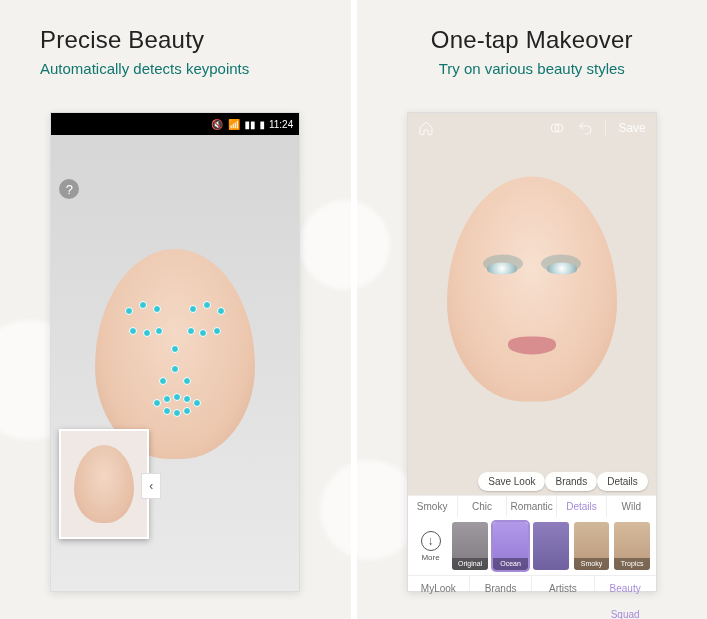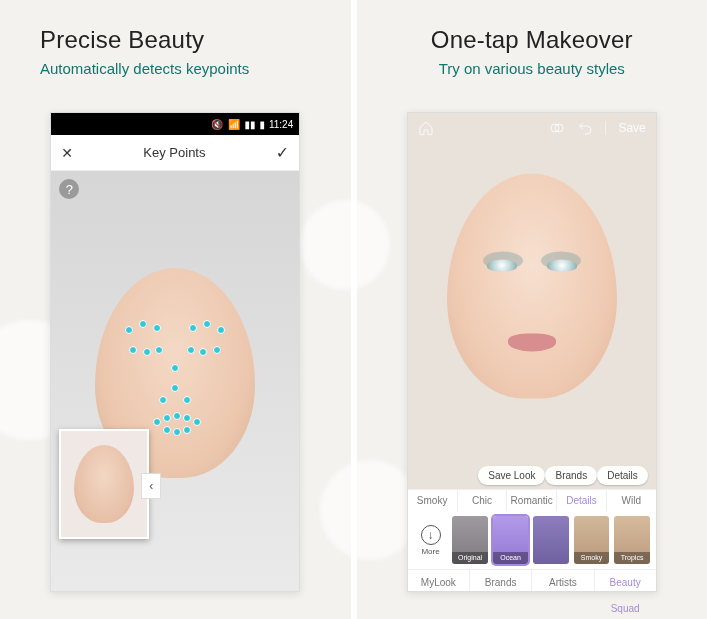--- a/index.html
+++ b/index.html
@@ -173,21 +173,21 @@
     background: #aaa;
   }
   .thumb .tlabel{ width:100%; text-align:center; background:rgba(0,0,0,0.35); line-height:12px;}
   .thumb.original{ background: linear-gradient(#9f9aa0,#7e7a80);}
   .thumb.ocean{ background: linear-gradient(#b39ae8,#9478d6); box-shadow:0 0 0 2px #a58bd8;}
   .thumb.blank{ background: linear-gradient(#8d7dbd,#6f61a0);}
   .thumb.smoky{ background: linear-gradient(#d2b89a,#b9987a);}
   .thumb.tropics{ background: linear-gradient(#d6ba9c,#bc9b7d);}
 
   .bottomnav {
-    height: 22px; background: #fff; display: flex; border-top: 1px solid #eee;
+    height: 16px; background: #fff; display: flex; border-top: 1px solid #eee;
   }
   .bottomnav span {
     flex:1; text-align:center; font-size:10px; line-height:26px; color:#777;
     border-right: 1px solid #eee;
   }
   .bottomnav span:last-child{border:none;}
   .bottomnav .sel{ color:#a58bd8; }
 </style>
 </head>
 <body>
@@ -202,25 +202,20 @@
     <p>Automatically detects keypoints</p>
   </div>
 
   <div class="phone">
     <div class="statusbar">
       <span>🔇</span>
       <span>📶</span>
       <span>▮▮</span>
       <span>▮</span>
       <span>11:24</span>
-    </div>
-    <div class="appbar">
-      <span class="x-icon"></span>
-      <span class="appbar-title">Key Points</span>
-      <span class="check-icon"></span>
     </div>
     <span class="help-icon">?</span>
 
     <div class="canvas">
       <div class="hair"></div>
       <div class="face">
         <div class="kp" style="left:30px; top:58px"></div>
         <div class="kp" style="left:44px; top:52px"></div>
         <div class="kp" style="left:58px; top:56px"></div>
         <div class="kp" style="right:30px; top:58px"></div>

